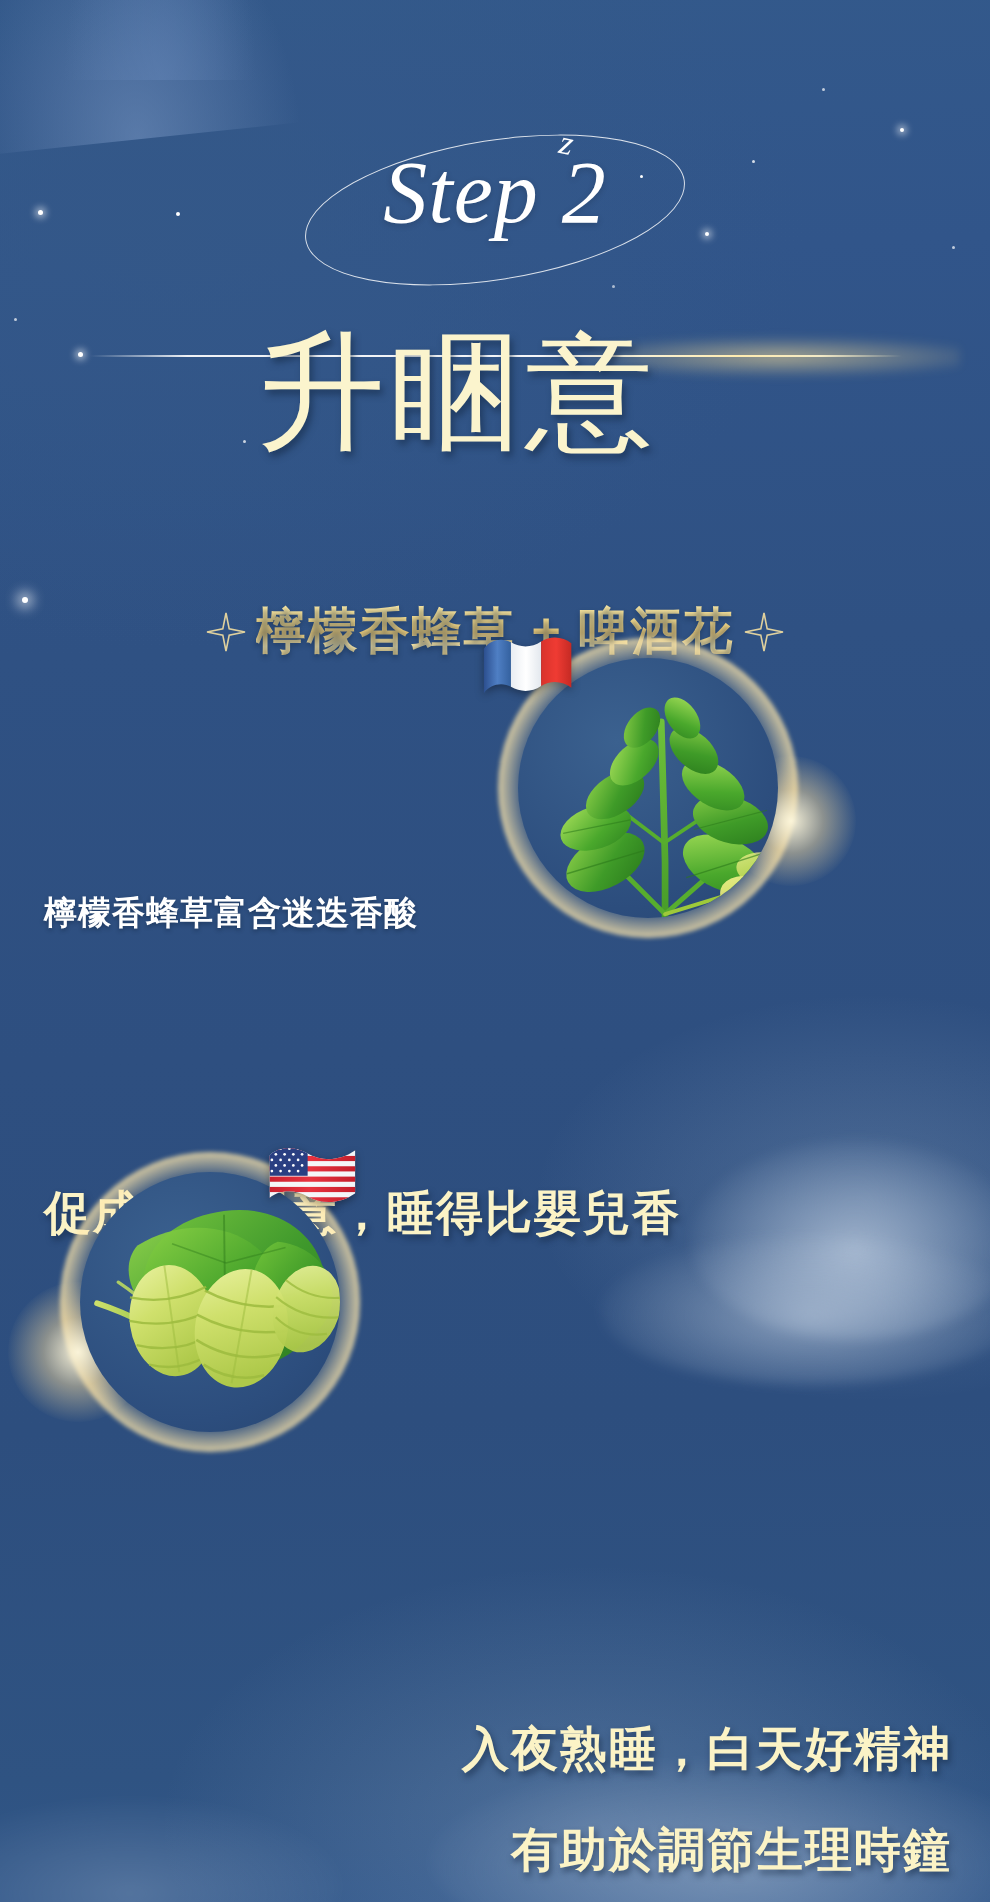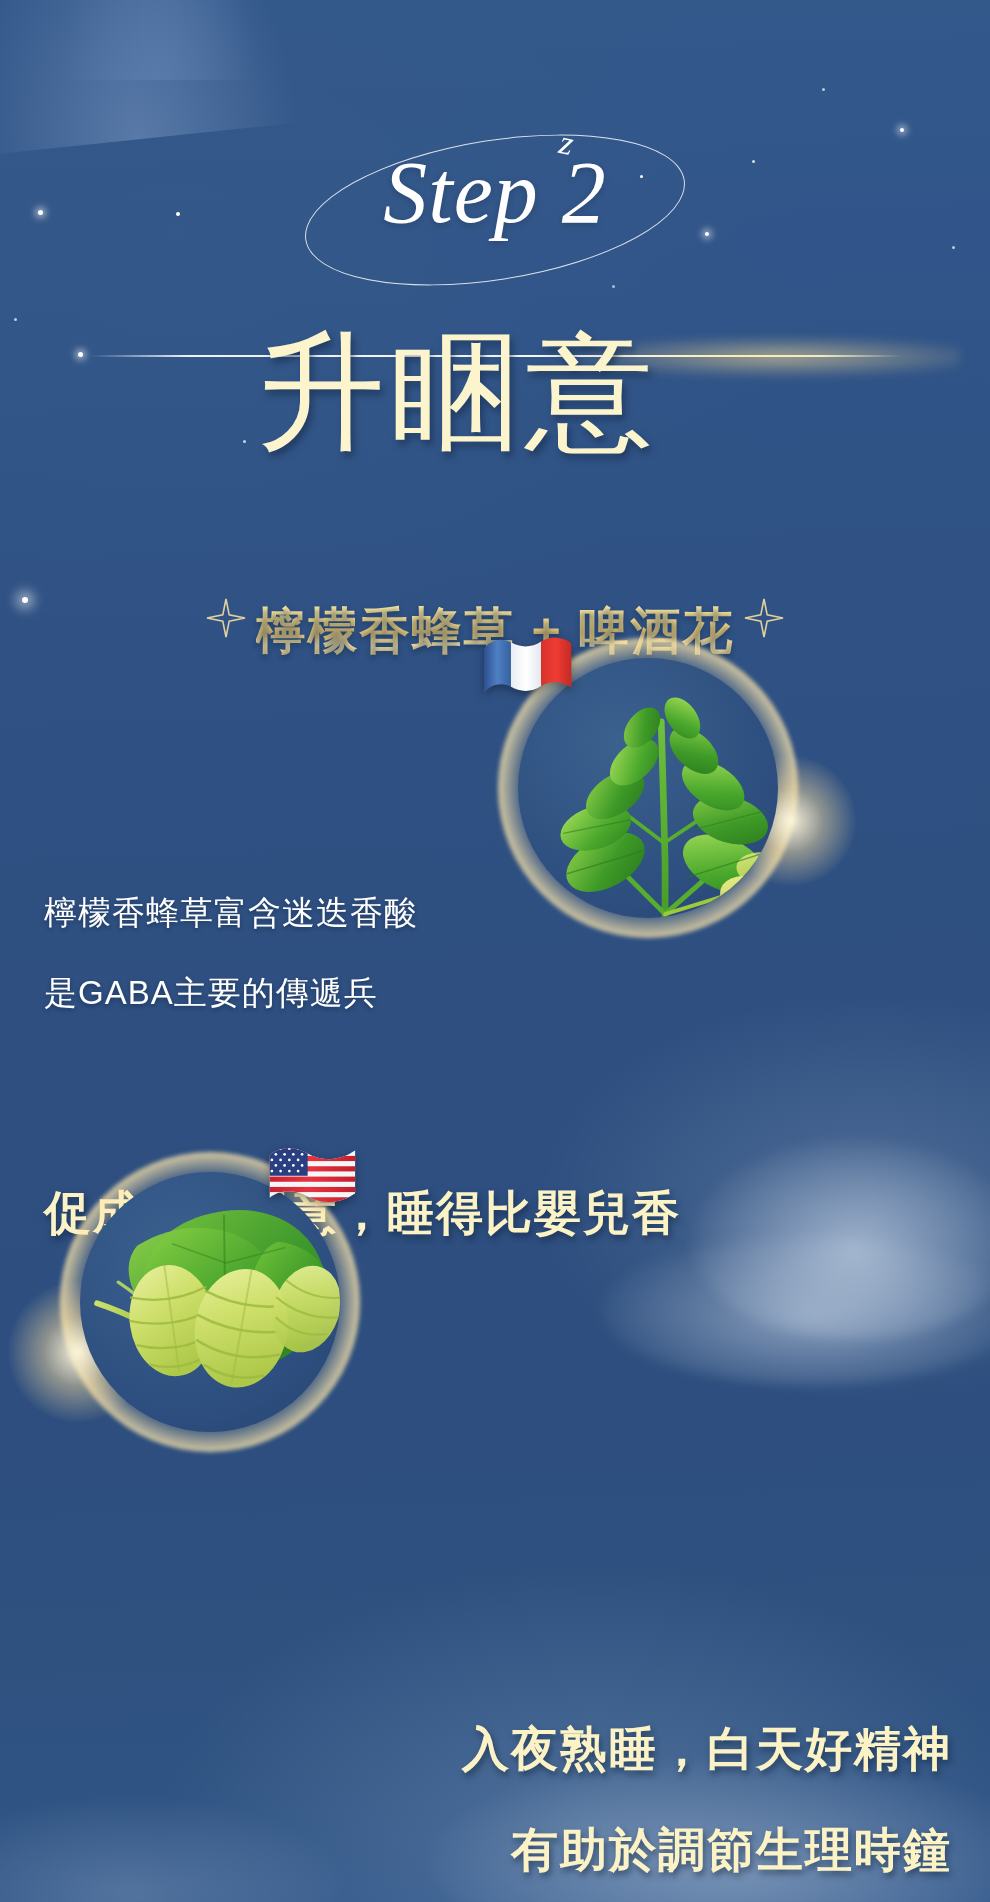--- a/index.html
+++ b/index.html
@@ -56,21 +56,21 @@
 
   
   .main-title{position:absolute;left:0;top:318px;width:916px;text-align:center;
     font-family:"Liberation Serif","DejaVu Serif",serif;
     font-size:128px;line-height:1.18;font-weight:400;
     color:#fbf4cd;letter-spacing:6px;
     text-shadow:3px 5px 7px rgba(18,38,66,.55);}
 
   
   .subtitle-row{position:absolute;left:0;top:598px;width:990px;
-    display:flex;justify-content:center;gap:10px;}
+    display:flex;align-items:center;justify-content:center;gap:10px;}
   .subtitle{
     font-size:50px;font-weight:700;letter-spacing:2px;
     background:linear-gradient(180deg,#fdf0b4 0%,#f3d98a 34%,#e9c978 52%,#f7e7ac 72%,#d9b765 100%);
     -webkit-background-clip:text;background-clip:text;color:transparent;
     text-shadow:0 3px 5px rgba(16,34,60,.40);}
   .diamond{width:40px;height:40px;flex:0 0 40px;opacity:.92;}
 
   
   .badge{position:absolute;width:300px;height:300px;}
   .badge .ring{position:absolute;inset:0;border-radius:50%;
@@ -83,21 +83,21 @@
     overflow:hidden;}
 
   
   .plant{position:absolute;}
 
   .flag{position:absolute;width:96px;height:62px;filter:drop-shadow(0 3px 4px rgba(0,0,0,.35));}
 
   
   .copy{position:absolute;color:#ffffff;font-size:33px;line-height:1.0;
     letter-spacing:1px;text-shadow:0 2px 4px rgba(12,28,52,.45);}
-  .copy div{margin-bottom:47px;}
+  .copy div{margin-bottom:47px;font-weight:bold;}
   .copy div:last-child{margin-bottom:0;}
 
   .headline{position:absolute;color:#fbf3c6;font-weight:700;font-size:47px;
     letter-spacing:2px;text-shadow:2px 4px 6px rgba(14,32,58,.55);}
   .headline div{margin-bottom:38px;}
   .headline div:last-child{margin-bottom:0;}
 </style>
 </head>
 <body>
 
@@ -222,21 +222,20 @@
         </linearGradient>
       </defs>
       <path d="M2 16 C10 4 26 2 36 8 L36 64 C26 58 10 60 2 72 Z" fill="url(#fb)"></path>
       <path d="M36 8 C48 15 62 15 74 7 L74 63 C62 71 48 71 36 64 Z" fill="url(#fw)"></path>
       <path d="M74 7 C86 -1 102 1 112 9 L112 65 C102 57 86 55 74 63 Z" fill="url(#fr)"></path>
     </svg>
   </div>
 
   <div class="copy" style="left:44px;top:896px;">
     <div>檸檬香蜂草富含迷迭香酸</div>
-    <div>是GABA主要的傳遞兵</div>
   </div>
 
   <div class="headline" style="left:44px;top:1182px;">
     <div>促成濃厚睏意，睡得比嬰兒香</div>
   </div>
 
   <div class="badge" style="left:60px;top:1152px;">
     <div class="ring"></div>
     <div class="flare" style="left:-52px;top:130px;width:140px;height:140px;"></div>
     <div class="disc">

